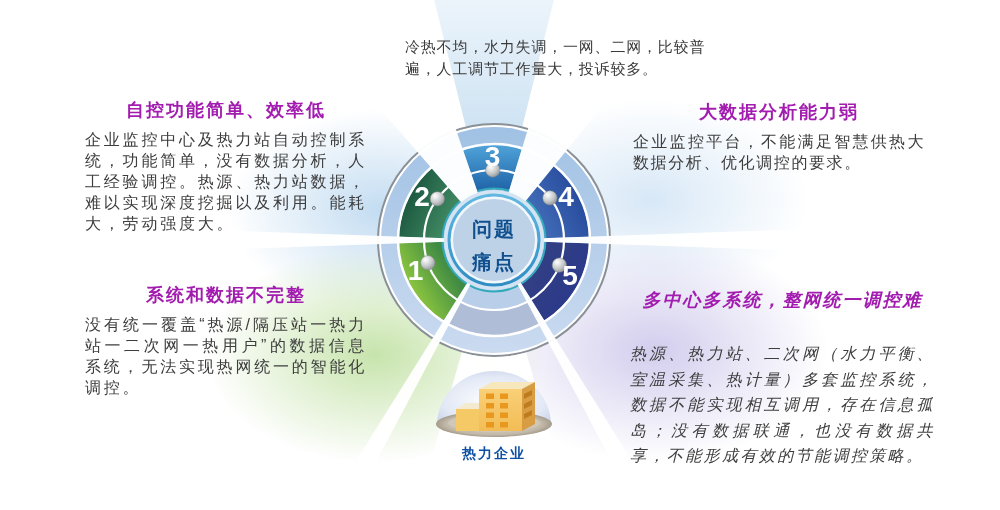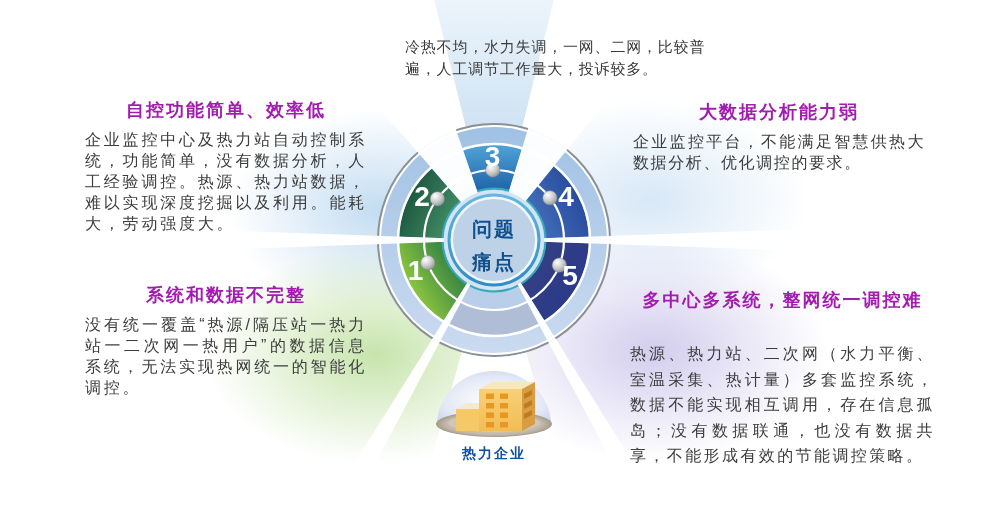--- a/index.html
+++ b/index.html
@@ -20,21 +20,21 @@
   .txt-block{position:absolute;color:#3d3d3d;}
   .block-title{
     display:block;text-align:center;font-weight:bold;color:#a21caf;
     font-size:18px;letter-spacing:2px;margin-bottom:7px;white-space:nowrap;
   }
   .block-body{font-size:16px;line-height:21px;letter-spacing:2.8px;text-align:justify;}
   #block-top-left{left:85px;top:98px;width:282px;}
   #block-top-right{left:633px;top:100px;width:292px;}
   #block-top-right .block-body{letter-spacing:1.6px;}
   #block-bottom-left{left:85px;top:283px;width:282px;}
-  #block-bottom-right{left:630px;top:288px;width:305px;}
+  #block-bottom-right{left:630px;top:288px;width:305px;font-style:italic;}
   #block-bottom-right .block-body{line-height:25.5px;letter-spacing:2.4px;margin-top:29px;}
   #top-note{left:405px;top:36px;width:312px;font-size:15px;line-height:22px;letter-spacing:.8px;color:#3b3b3b;text-align:left;}
   #enterprise-label{
     position:absolute;left:404px;top:445px;width:180px;text-align:center;
     font-size:14px;font-weight:bold;color:#0d4fa3;letter-spacing:2px;
   }
 </style>
 </head>
 <body>
 

